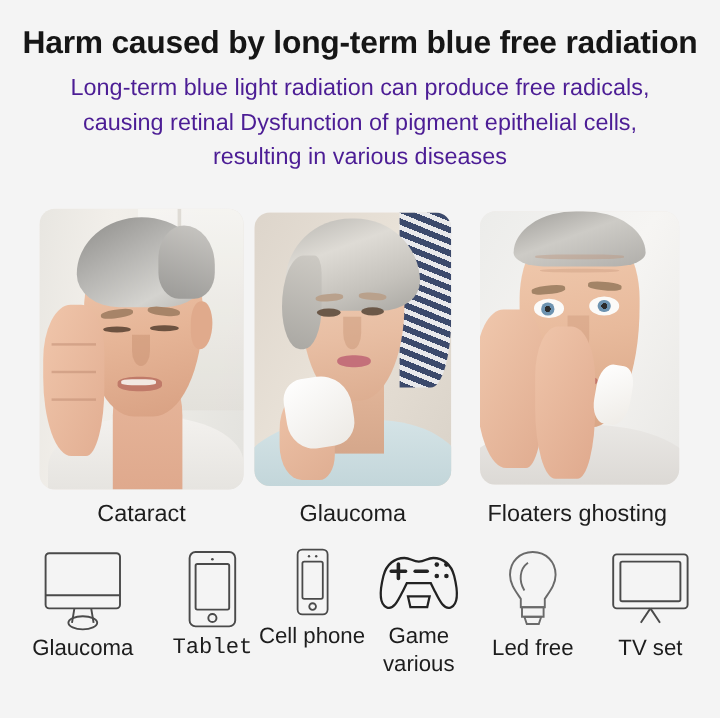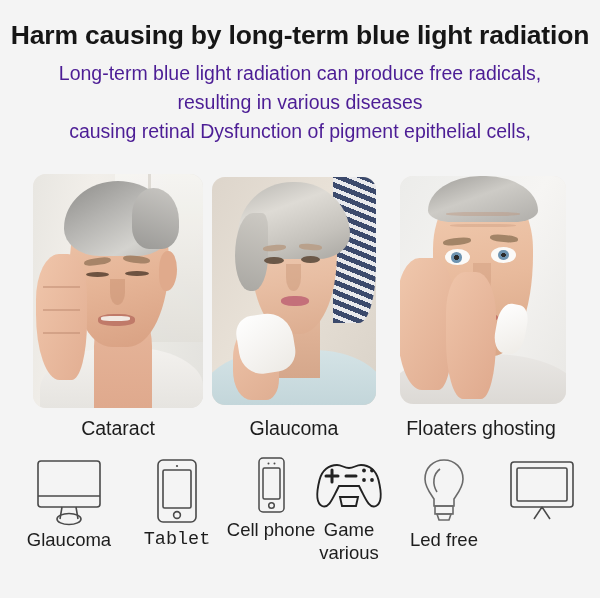--- a/index.html
+++ b/index.html
@@ -319,43 +319,43 @@
     margin: 0 auto;
   }
   .device .dev-label {
     display: block;
     font-size: 18.5px;
     line-height: 23px;
     color: #1d1d1d;
   }
   .d-computer { left: 10px;  width: 118px; top: 4px; }
   .d-tablet   { left: 128px; width: 98px;  top: 4px; font-family: Liberation Mono, monospace; }
-  .d-cell     { left: 225px; width: 92px;  top: 4px; }
+  .d-cell     { left: 214px; width: 92px;  top: 4px; }
   .d-game     { left: 298px; width: 102px; top: 4px; }
   .d-led      { left: 396px; width: 96px;  top: 4px; }
   .d-tv       { left: 490px; width: 104px; top: 4px; }
 
   .d-cell .glyph, .d-game .glyph { height: 62px; }
   .d-cell .dev-label, .d-game .dev-label { white-space: normal; }
   .d-computer .dev-label,
   .d-tablet .dev-label,
   .d-led .dev-label,
   .d-tv .dev-label { white-space: nowrap; }
 </style>
 </head>
 <body>
 
 <div id="infographic">
 
   <div class="header">
-    <h1 class="title">Harm causing by long-term blue light radiation</h1>
+    <h1 class="title">Harm caused by long-term blue free radiation</h1>
     <div class="subtitle">
       <span class="sline">Long-term blue light radiation can produce free radicals,</span>
+      <span class="sline">causing retinal Dysfunction of pigment epithelial cells,</span>
       <span class="sline">resulting in various diseases</span>
-      <span class="sline">causing retinal Dysfunction of pigment epithelial cells,</span>
     </div>
   </div>
 
   <div class="cards">
 
     <div class="card card-1">
       <div class="photo">
         <div class="p1-bg"></div>
         <div class="p1-win"></div>
         <div class="p1-shirt"></div>
@@ -499,15 +499,16 @@
     </div>
 
     <div class="device d-tv">
       <span class="glyph">
         <svg width="76" height="70" viewBox="0 0 76 70" fill="none" stroke="#4a4a4a" stroke-width="1.6">
           <rect x="7" y="6" width="62" height="45" rx="3"></rect>
           <rect x="13" y="12" width="50" height="33" rx="1.5"></rect>
           <path d="M38 51 L30 63 M38 51 L46 63"></path>
         </svg>
       </span>
+      <span class="dev-label">TV set</span>
     </div>
   </div>
 </div>
 
 </body></html>

